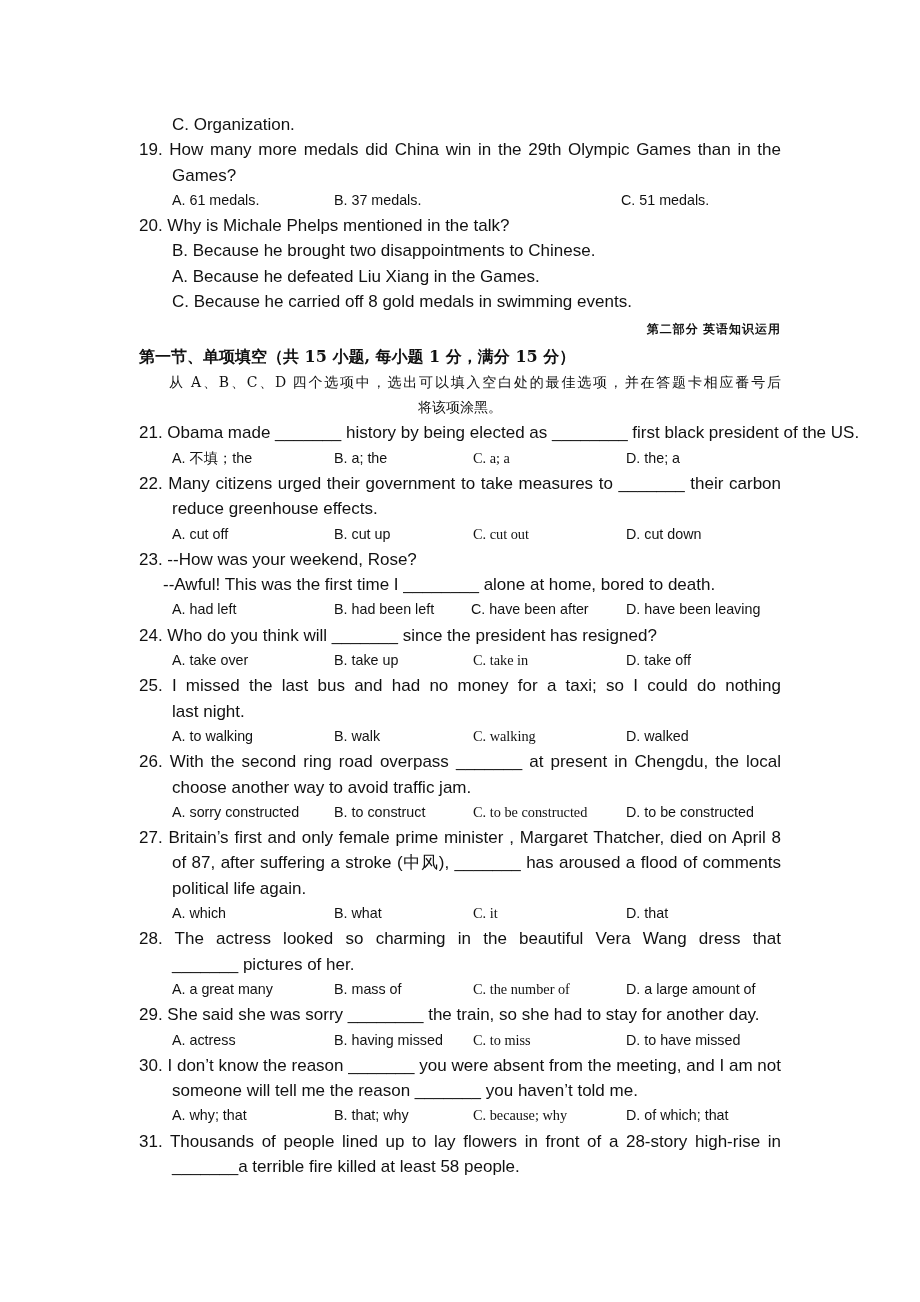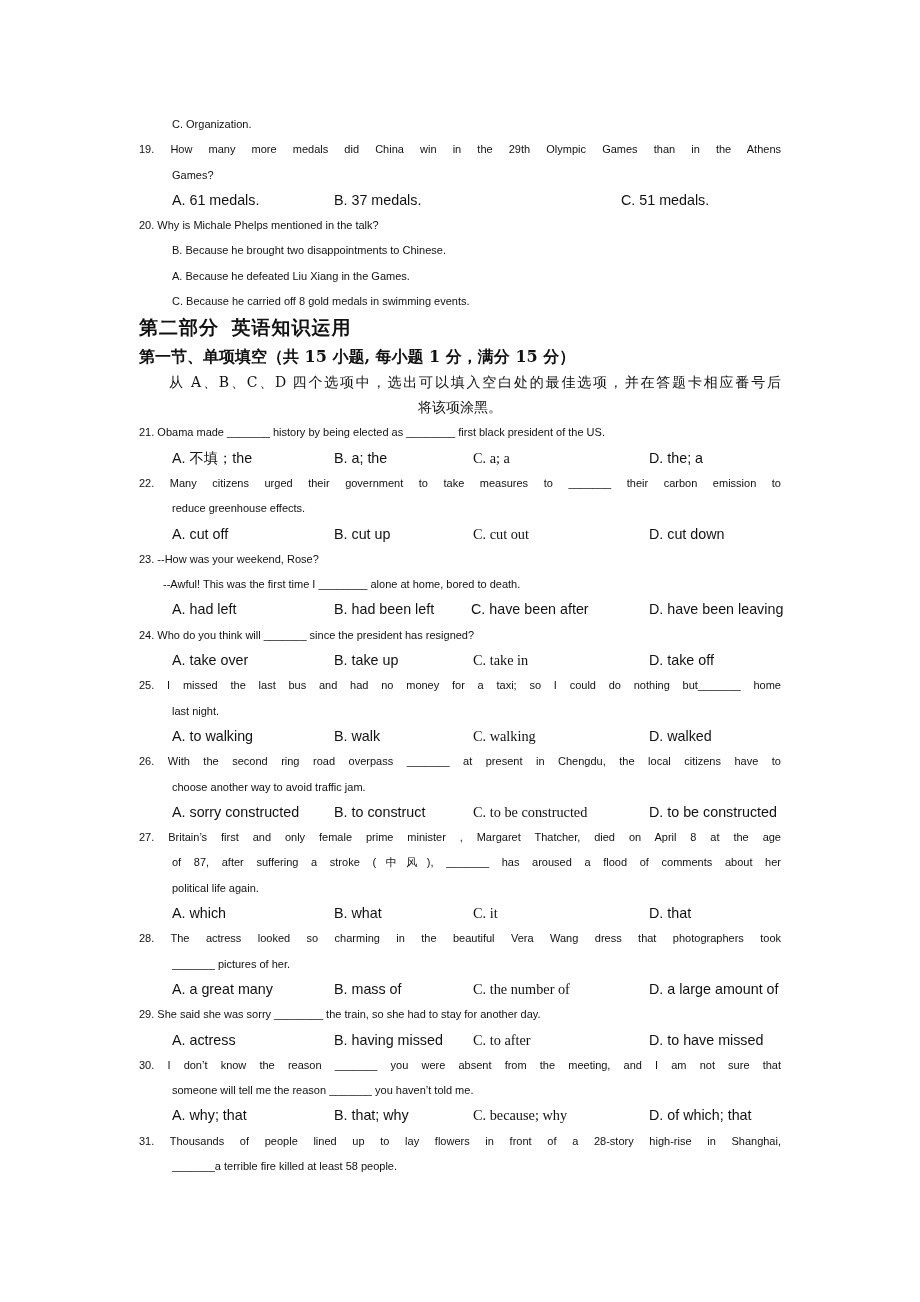--- a/index.html
+++ b/index.html
@@ -1,27 +1,27 @@
 <!DOCTYPE html>
 <html><head>
 <meta charset="utf-8">
 <style>
   html, body { margin: 0; padding: 0; background: #ffffff; }
   body { width: 920px; height: 1302px; position: relative; overflow: hidden;
          font-family: "Liberation Sans", "DejaVu Sans", sans-serif; color: #111; }
   .page { position: absolute; left: 139px; top: 112px; width: 642px; }
-  .line { font-size: 11px; line-height: 25.3px; height: 25.3px; white-space: nowrap; }
+  .line { font-size: 17px; line-height: 25.3px; height: 25.3px; white-space: nowrap; }
   .indent { padding-left: 33px; }
   .justify { text-align: justify; text-align-last: justify; white-space: normal; overflow: hidden; }
   .opts { position: relative; height: 25.3px; font-size: 14.3px; line-height: 25.3px; }
   .opt { position: absolute; top: 0; white-space: nowrap; }
-  .o1 { left: 33px; } .o2 { left: 195px; } .o3 { left: 334px; font-family: Liberation Serif, serif; } .o4 { left: 487px; margin-left: 23px; }
+  .o1 { left: 33px; } .o2 { left: 195px; } .o3 { left: 334px; font-family: Liberation Serif, serif; } .o4 { left: 487px; }
   .o3wide { left: 482px; }
-  .title { text-align: left; font-family: Liberation Mono, monospace;
-           font-weight: bold; font-size: 19px; line-height: 30px; height: 30px; letter-spacing: 1px; }
+  .title { text-align: right; font-family: Liberation Sans, sans-serif;
+           font-weight: bold; font-size: 12px; line-height: 30px; height: 30px; letter-spacing: 1px; }
   .section { font-family: "DejaVu Serif", "Liberation Serif", serif; font-weight: bold;
              font-size: 16px; line-height: 26px; height: 26px; }
   .instr { font-family: "DejaVu Serif", "Liberation Serif", serif; font-size: 14px;
            line-height: 25px; height: 25px; text-align: center; }
   .instr.first { padding-left: 30px; text-align: justify; text-align-last: justify; overflow: hidden; white-space: nowrap; }
 </style>
 </head>
 <body>
 
 <div class="page">
@@ -114,21 +114,21 @@
     <span class="opt o1">A. a great many</span>
     <span class="opt o2">B. mass of</span>
     <span class="opt o3">C. the number of</span>
     <span class="opt o4">D. a large amount of</span>
   </div>
 
   <div class="line">29. She said she was sorry ________ the train, so she had to stay for another day.</div>
   <div class="opts">
     <span class="opt o1">A. actress</span>
     <span class="opt o2">B. having missed</span>
-    <span class="opt o3">C. to after</span>
+    <span class="opt o3">C. to miss</span>
     <span class="opt o4">D. to have missed</span>
   </div>
 
   <div class="line justify">30. I don’t know the reason _______ you were absent from the meeting, and I am not sure that</div>
   <div class="line indent">someone will tell me the reason _______ you haven’t told me.</div>
   <div class="opts">
     <span class="opt o1">A. why; that</span>
     <span class="opt o2">B. that; why</span>
     <span class="opt o3">C. because; why</span>
     <span class="opt o4">D. of which; that</span>

